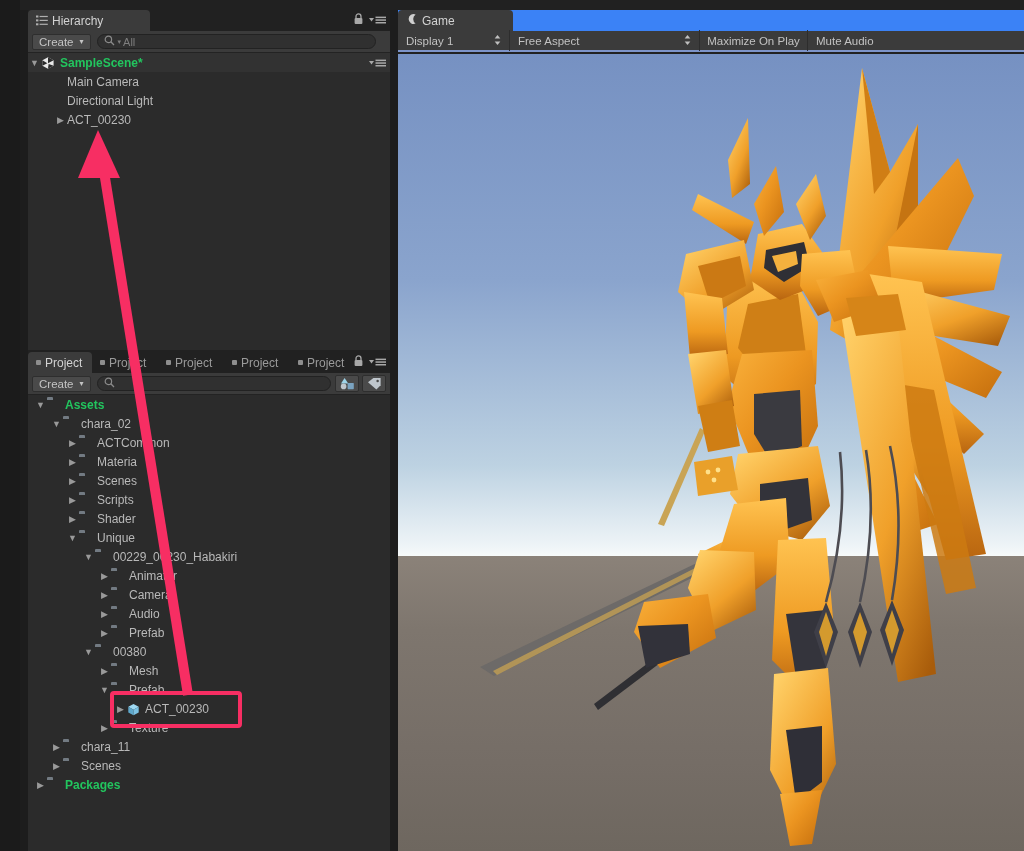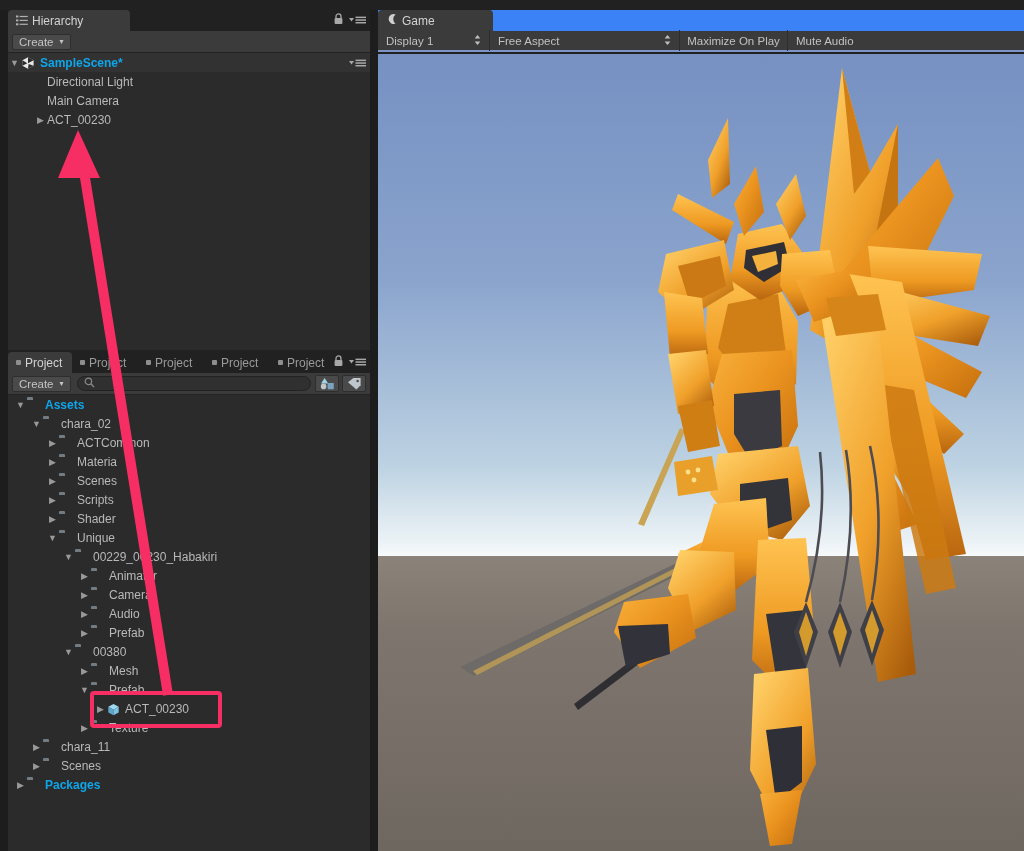--- a/index.html
+++ b/index.html
@@ -8,21 +8,21 @@
   }
   body {
     width: 1024px; height: 851px;
     overflow: hidden;
     font-family: "Liberation Sans", sans-serif;
     font-size: 12px;
     color: #b6b6b6;
     position: relative;
     -webkit-font-smoothing: antialiased;
   }
-  #root { position: absolute; inset: 0; }
+  #root { position: absolute; inset: 0; margin-left: 20px; }
 
   
   .topstrip {
     position: absolute; left: 0; top: 0; width: 1024px; height: 10px;
     background: #262626;
   }
   .playbar {
     position: absolute; left: 846px; top: -10px; width: 126px; height: 20px;
     background: #3b3b3b; border-radius: 3px;
     display: flex; overflow: hidden;
@@ -85,21 +85,21 @@
     height: 19px; display: flex; align-items: center;
     font-size: 12px; white-space: nowrap; position: relative;
   }
   .row.header { background: #323232; }
   .foldarrow {
     width: 13px; display: inline-block; text-align: center;
     color: #9a9a9a; font-size: 9px; flex: none;
   }
   .foldarrow.none { color: transparent; }
   .lbl { color: #b9b9b9; }
-  .lbl.bold { color: #0ea5e9; font-weight: bold; }
+  .lbl.bold { color: #22c55e; font-weight: bold; }
 
   
   .ico { width: 14px; height: 12px; flex: none; margin-right: 4px; position: relative; }
   .folder { width: 14px; height: 11px; background: #727a82; border-radius: 1px 2px 2px 2px; position: relative; top: 1px; }
   .folder:before {
     content: ""; position: absolute; left: 0; top: -2.5px; width: 6px; height: 3px;
     background: #727a82; border-radius: 1px 1px 0 0;
   }
   .cube { width: 13px; height: 13px; position: relative; top: 0px; }
 
@@ -210,20 +210,30 @@
             </svg>
           </span>
         </div>
       </div>
 
       <div class="toolrow">
         <div class="createbtn">
           <span>Create</span>
           <span style="font-size:8px;">▾</span>
         </div>
+        <div class="searchfield" style="margin-right:10px;">
+          <span style="margin-right:3px;display:inline-block;">
+            <svg width="11" height="11" viewBox="0 0 11 11">
+              <circle cx="4.4" cy="4.4" r="3.2" stroke="#8a8a8a" stroke-width="1.2" fill="none"></circle>
+              <line x1="6.8" y1="6.8" x2="10" y2="10" stroke="#8a8a8a" stroke-width="1.3"></line>
+            </svg>
+          </span>
+          <span style="font-size:7px;margin-right:2px;">▾</span>
+          <span>All</span>
+        </div>
       </div>
 
       <div class="treearea" style="height:297px;">
         <div class="row header">
           <span class="foldarrow">▼</span>
           <span class="sceneicon">
             <svg width="14" height="14" viewBox="0 0 14 14">
               <path d="M7 1.2 L12.6 4.3 L12.6 9.7 L7 12.8 L1.4 9.7 L1.4 4.3 Z" fill="#e8e8e8"></path>
               <path d="M7 1.2 L12.6 4.3 L7 7.2 Z" fill="#2b2b2b"></path>
               <path d="M1.4 9.7 L1.4 4.3 L6.3 7.2 Z" fill="#2b2b2b"></path>
@@ -236,25 +246,25 @@
               <path d="M0 3 L5 3 L2.5 6.5 Z" fill="#a8a8a8"></path>
               <rect x="6.5" y="1.6" width="10.5" height="1.5" fill="#a8a8a8"></rect>
               <rect x="6.5" y="4.3" width="10.5" height="1.5" fill="#a8a8a8"></rect>
               <rect x="6.5" y="7.0" width="10.5" height="1.5" fill="#a8a8a8"></rect>
             </svg>
           </span>
         </div>
         <div id="hierarchy-items">
             <div class="row" style="padding-left: 26px;">
               <span class="foldarrow none"></span>
-              <span class="lbl">Directional Light</span>
+              <span class="lbl">Main Camera</span>
             </div>
             <div class="row" style="padding-left: 26px;">
               <span class="foldarrow none"></span>
-              <span class="lbl">Main Camera</span>
+              <span class="lbl">Directional Light</span>
             </div>
             <div class="row" style="padding-left: 26px;">
               <span class="foldarrow">▶</span>
               <span class="lbl">ACT_00230</span>
             </div>
           </div>
       </div>
     </div>
 
     <div class="panel" style="top:352px; width:362px; height:495px;">

